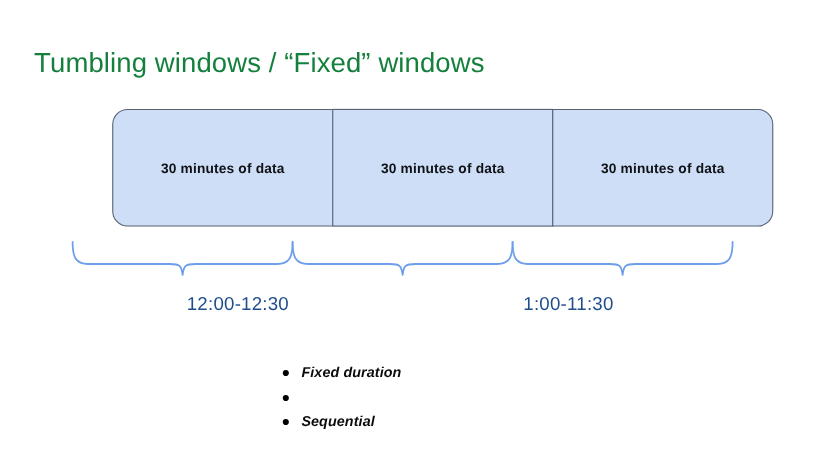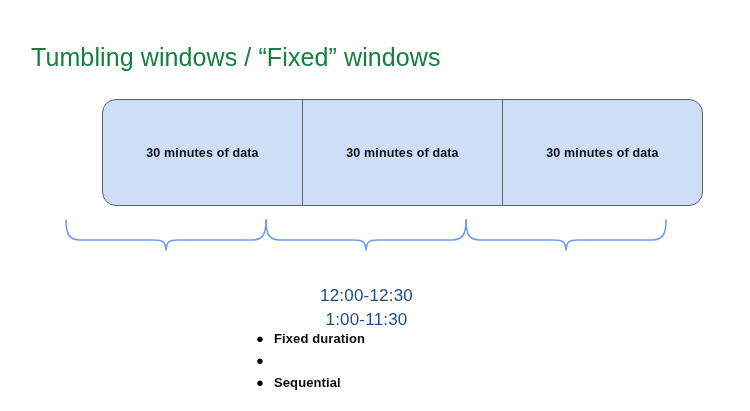--- a/index.html
+++ b/index.html
@@ -78,25 +78,24 @@
     position: absolute;
     left: 60px;
     top: 212px;
     width: 615px;
     height: 45px;
   }
   
   #time-labels {
     position: absolute;
     left: 66px;
-    top: 284px;
+    top: 265px;
     width: 601px;
     height: 26px;
     display: flex;
-    flex-direction: column;
   }
   .time-label {
     flex: 1 1 0;
     text-align: center;
     font-size: 17px;
     line-height: 24px;
     color: #1f4e8c;
     letter-spacing: 0.2px;
     white-space: nowrap;
   }
@@ -120,20 +119,21 @@
     line-height: 22px;
     text-align: left;
   }
   .bullet-text {
     font-size: 13px;
     font-weight: bold;
     color: #0b0b0b;
     line-height: 22px;
     letter-spacing: 0.1px;
     white-space: nowrap;
+    font-style: italic;
   }
 </style>
 </head>
 <body>
 
 <div id="slide">
 
   <div id="slide-title">Tumbling windows / “Fixed” windows</div>
 
   <div id="windows-row">

